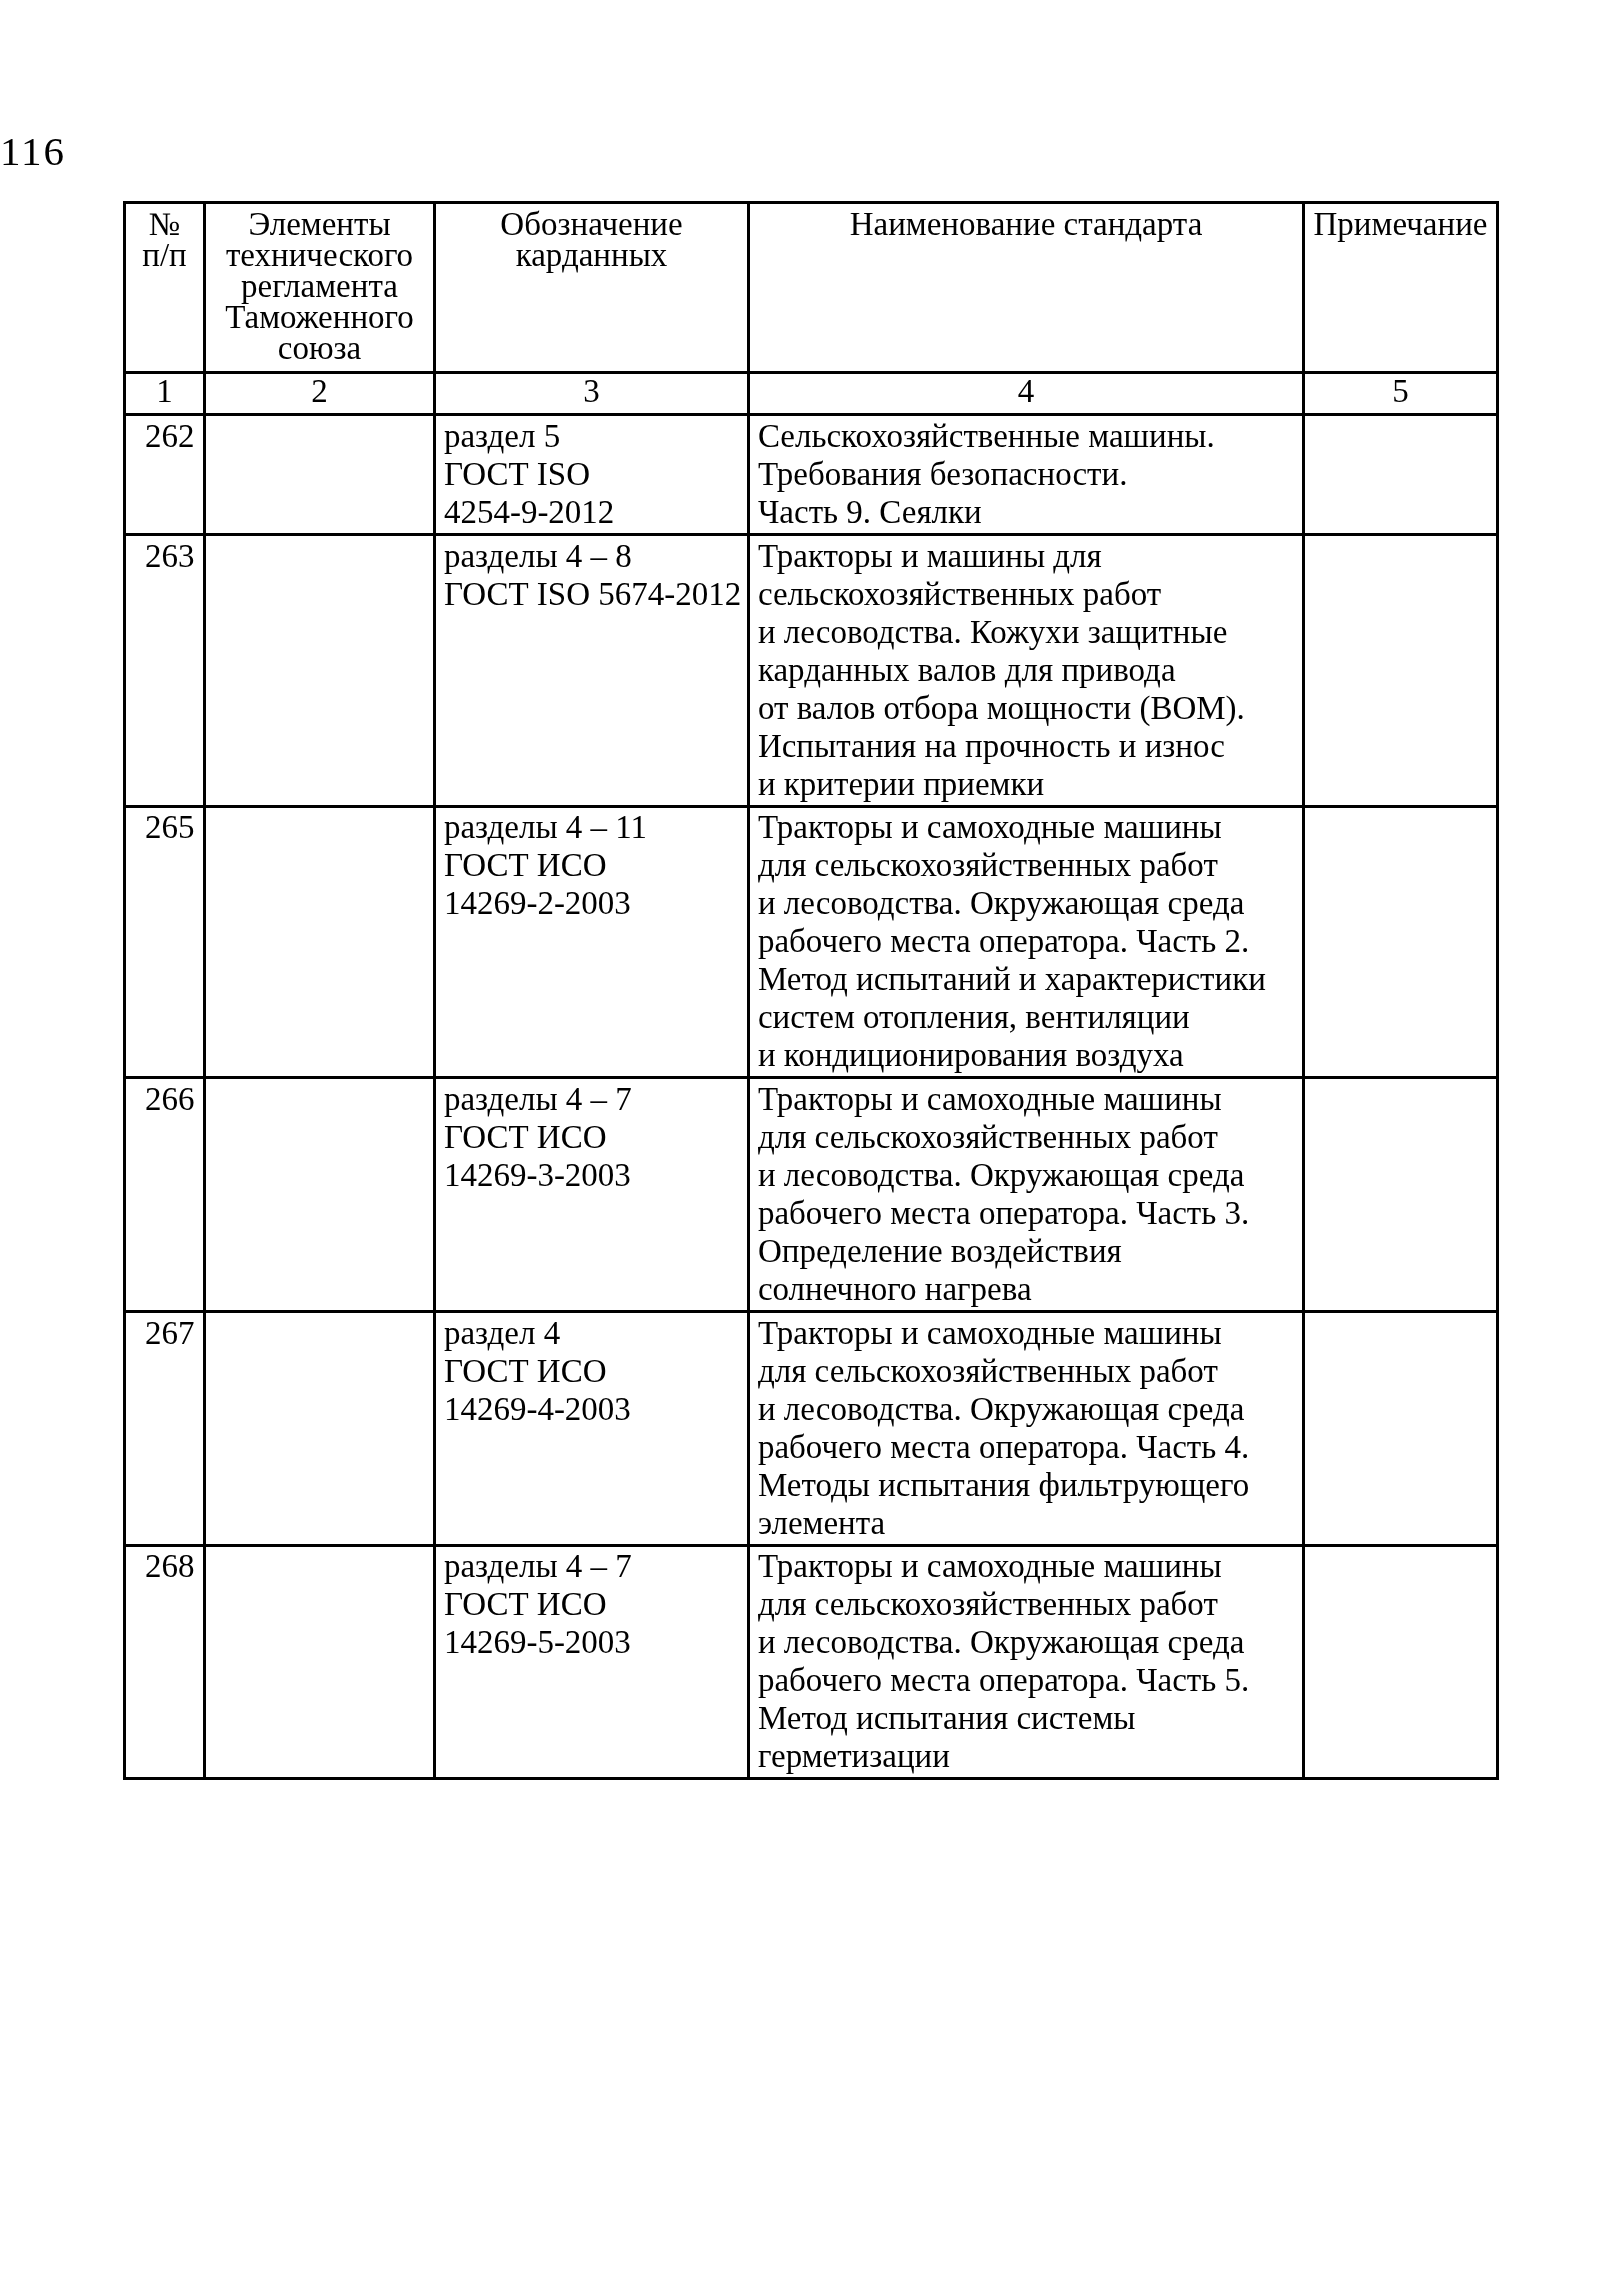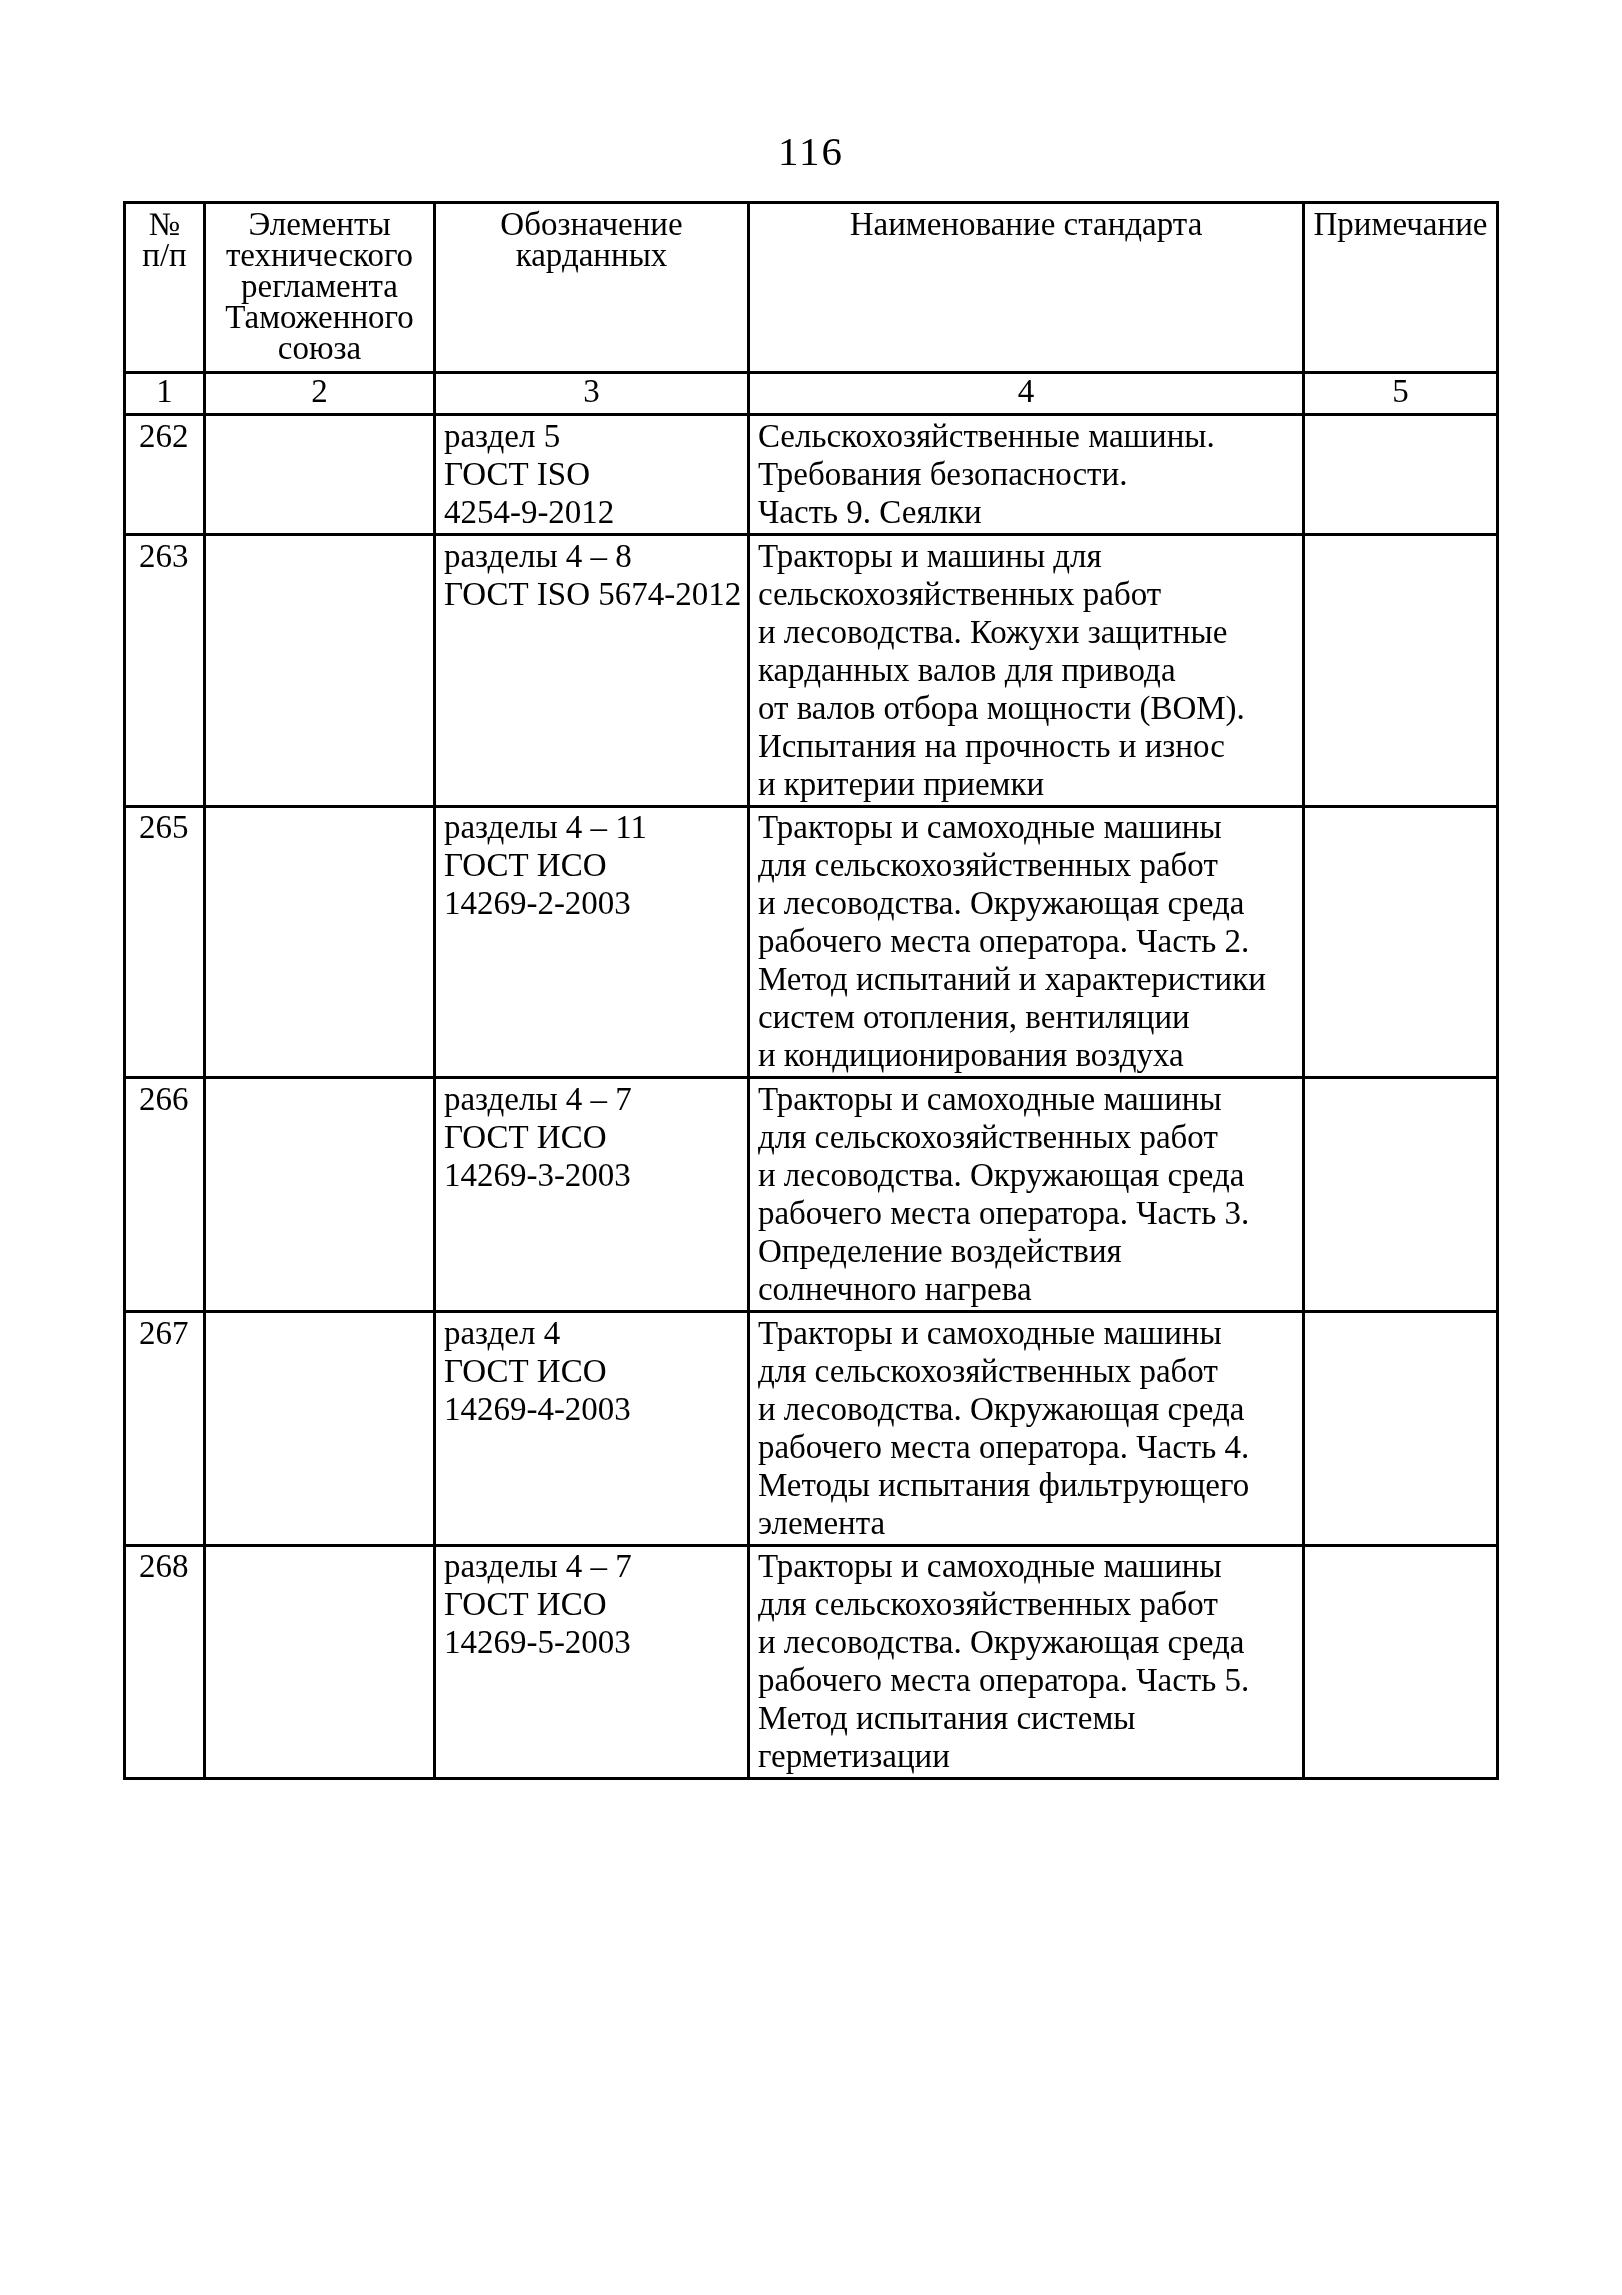--- a/index.html
+++ b/index.html
@@ -12,21 +12,21 @@
     height: 2295px;
     font-family: "Liberation Serif", "DejaVu Serif", serif;
     color: #000000;
     position: relative;
     overflow: hidden;
   }
   .page-number {
     margin-top: 128px;
     font-size: 41px;
     line-height: 47px;
-    text-align: center;
+    text-align: left;
     letter-spacing: 2px;
   }
   table.standards-table {
     margin: 26px auto 0 auto;
     width: 1374px;
     border-collapse: collapse;
     table-layout: fixed;
   }
   .standards-table th,
   .standards-table td {
@@ -50,21 +50,21 @@
     padding: 1.3px 2.6px 5.2px 2.6px;
     border-bottom-width: 3.9px;
   }
   .standards-table tbody td {
     vertical-align: top;
     text-align: left;
     line-height: 38px;
     padding: 0.7px 5.2px 2px 7.9px;
   }
   .standards-table tbody td.c-num {
-    padding-left: 13px;
+    padding-left: 19px;
   }
   .standards-table tbody td.c-elem,
   .standards-table tbody td.c-note {
     padding: 0;
   }
 </style>
 </head>
 <body>
 
 <div class="page-number">116</div>

